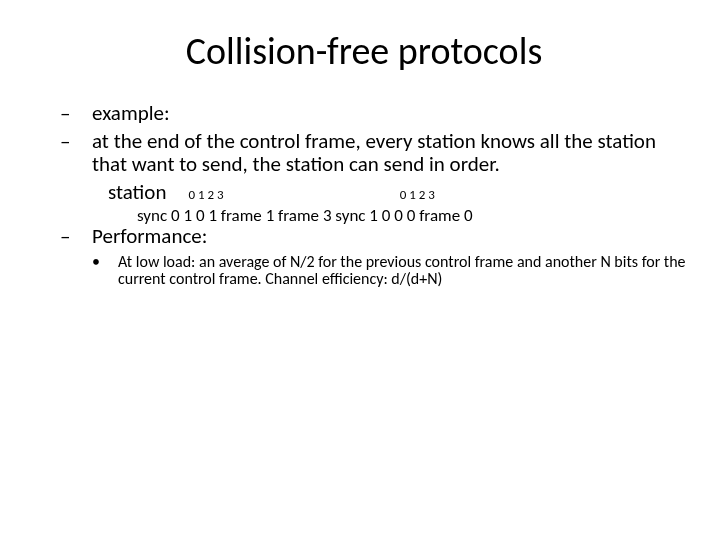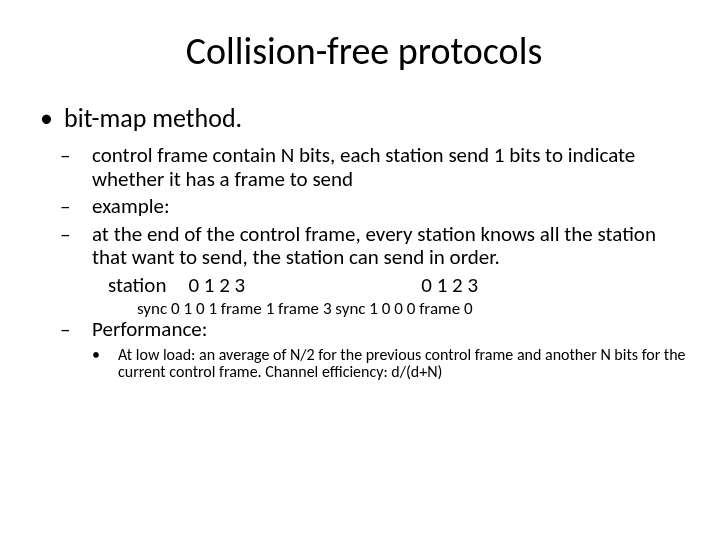--- a/index.html
+++ b/index.html
@@ -46,21 +46,21 @@
     font-size: 21px;
     line-height: 1.12;
   }
   .example-row1 {
     margin-left: 0;
   }
   .example-row1 .station-label {
     font-size: 21px;
   }
   .example-row1 .digits {
-    font-size: 21px;
+    font-size: 13px;
   }
   .example-row2 {
     font-size: 17px;
     margin-left: 29px;
     margin-top: 2px;
   }
   .lvl3 {
     font-size: 16px;
     margin: 0 0 0 78px;
     text-indent: -13px;
@@ -73,27 +73,21 @@
   .gap1 { display: inline-block; width: 22px; }
   .gapwide { display: inline-block; width: 176px; }
 </style>
 </head>
 <body>
 
 <div class="slide">
 
   <div class="title">Collision-free protocols</div>
 
-  <div class="lvl1">
-    <span class="bullet">•</span><span>bit-map method.</span>
-  </div>
 
-  <div class="lvl2">
-    <span class="dash">–</span><span>control frame contain N bits, each station send 1 bits to indicate whether it has a frame to send</span>
-  </div>
 
   <div class="lvl2">
     <span class="dash">–</span><span>example:</span>
   </div>
 
   <div class="lvl2">
     <span class="dash">–</span><span>at the end of the control frame, every station knows all the station that want to send, the station can send in order.</span>
   </div>
 
   <div class="example-area">

